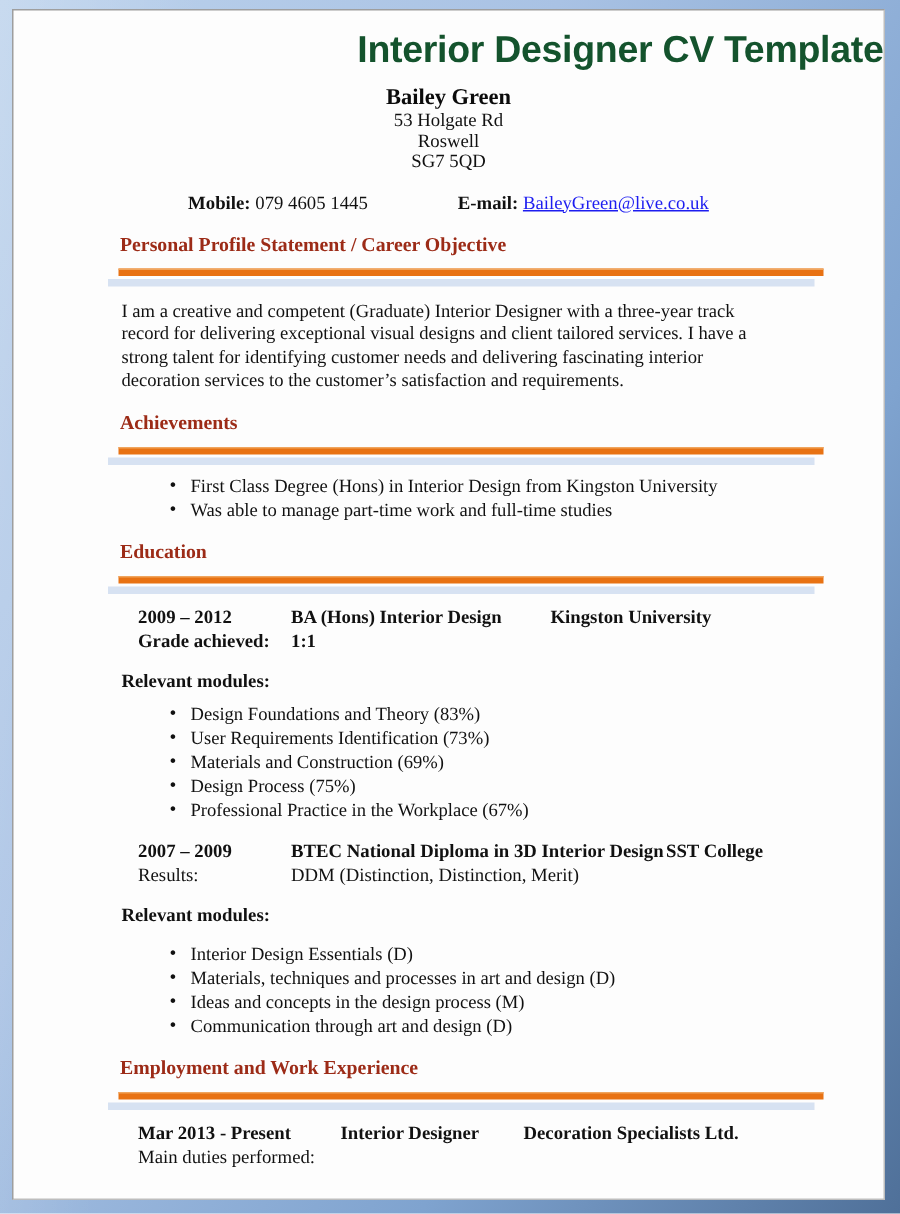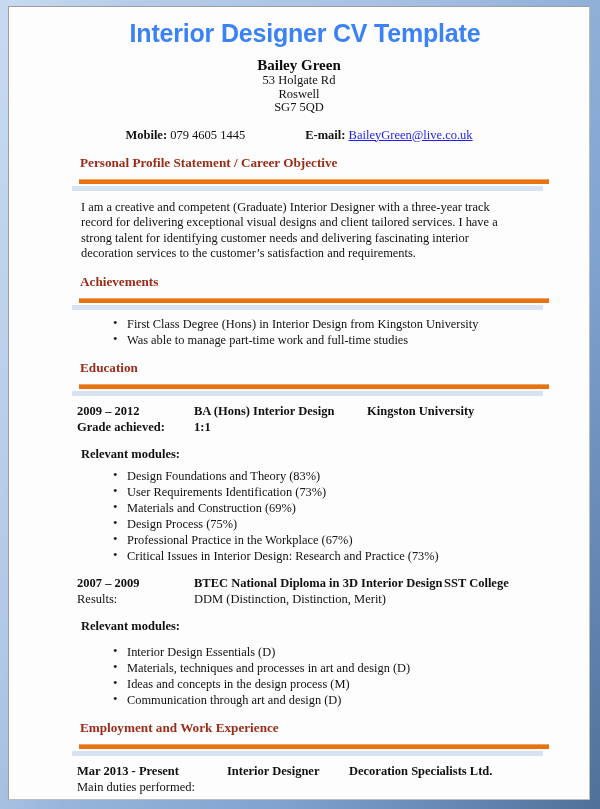--- a/index.html
+++ b/index.html
@@ -41,22 +41,22 @@
     border: 1px solid #9e9e9e;
     border-right-color: #bdbdbd;
     border-bottom-color: #bdbdbd;
     padding: 0;
     z-index: 1;
     overflow: hidden;
   }
 
   
   .cv-title {
-    text-align: center;
-    color: #3b82f6;
+    text-align: right;
+    color: #14532d;
     font-family: "Liberation Sans", sans-serif;
     font-weight: bold;
     font-size: 25px;
     letter-spacing: -0.2px;
     margin: 12px 0 0 0;
     padding: 0 0 0 12px;
   }
   .cv-name {
     text-align: center;
     font-weight: bold;
@@ -151,21 +151,21 @@
     color: #111;
   }
 
   
   .entry-row {
     position: relative;
     height: 16px;
     font-size: 12.5px;
     color: #111;
   }
-  .entry-row .c1 { position: absolute; left: 68px; }
+  .entry-row .c1 { position: absolute; left: 83px; }
   .entry-row .c2 { position: absolute; }
   .entry-row .c3 { position: absolute; }
   .bold { font-weight: bold; }
 
   .spacer-12 { height: 12px; }
   .spacer-8  { height: 8px; }
 </style>
 </head>
 <body>
 
@@ -225,21 +225,20 @@
       <span class="c1 bold">Grade achieved:</span>
       <span class="c2 bold" style="left:185px;">1:1</span>
     </div>
     <div class="sub-label">Relevant modules:</div>
     <ul class="bullets">
       <li>Design Foundations and Theory (83%)</li>
       <li>User Requirements Identification (73%)</li>
       <li>Materials and Construction (69%)</li>
       <li>Design Process (75%)</li>
       <li>Professional Practice in the Workplace (67%)</li>
-      <li>Critical Issues in Interior Design: Research and Practice (73%)</li>
     </ul>
 
     <div class="spacer-12"></div>
     <div class="entry-row">
       <span class="c1 bold">2007 – 2009</span>
       <span class="c2 bold" style="left:185px;">BTEC National Diploma in 3D Interior Design</span>
       <span class="c3 bold" style="left:435px;">SST College</span>
     </div>
     <div class="entry-row">
       <span class="c1">Results:</span>

